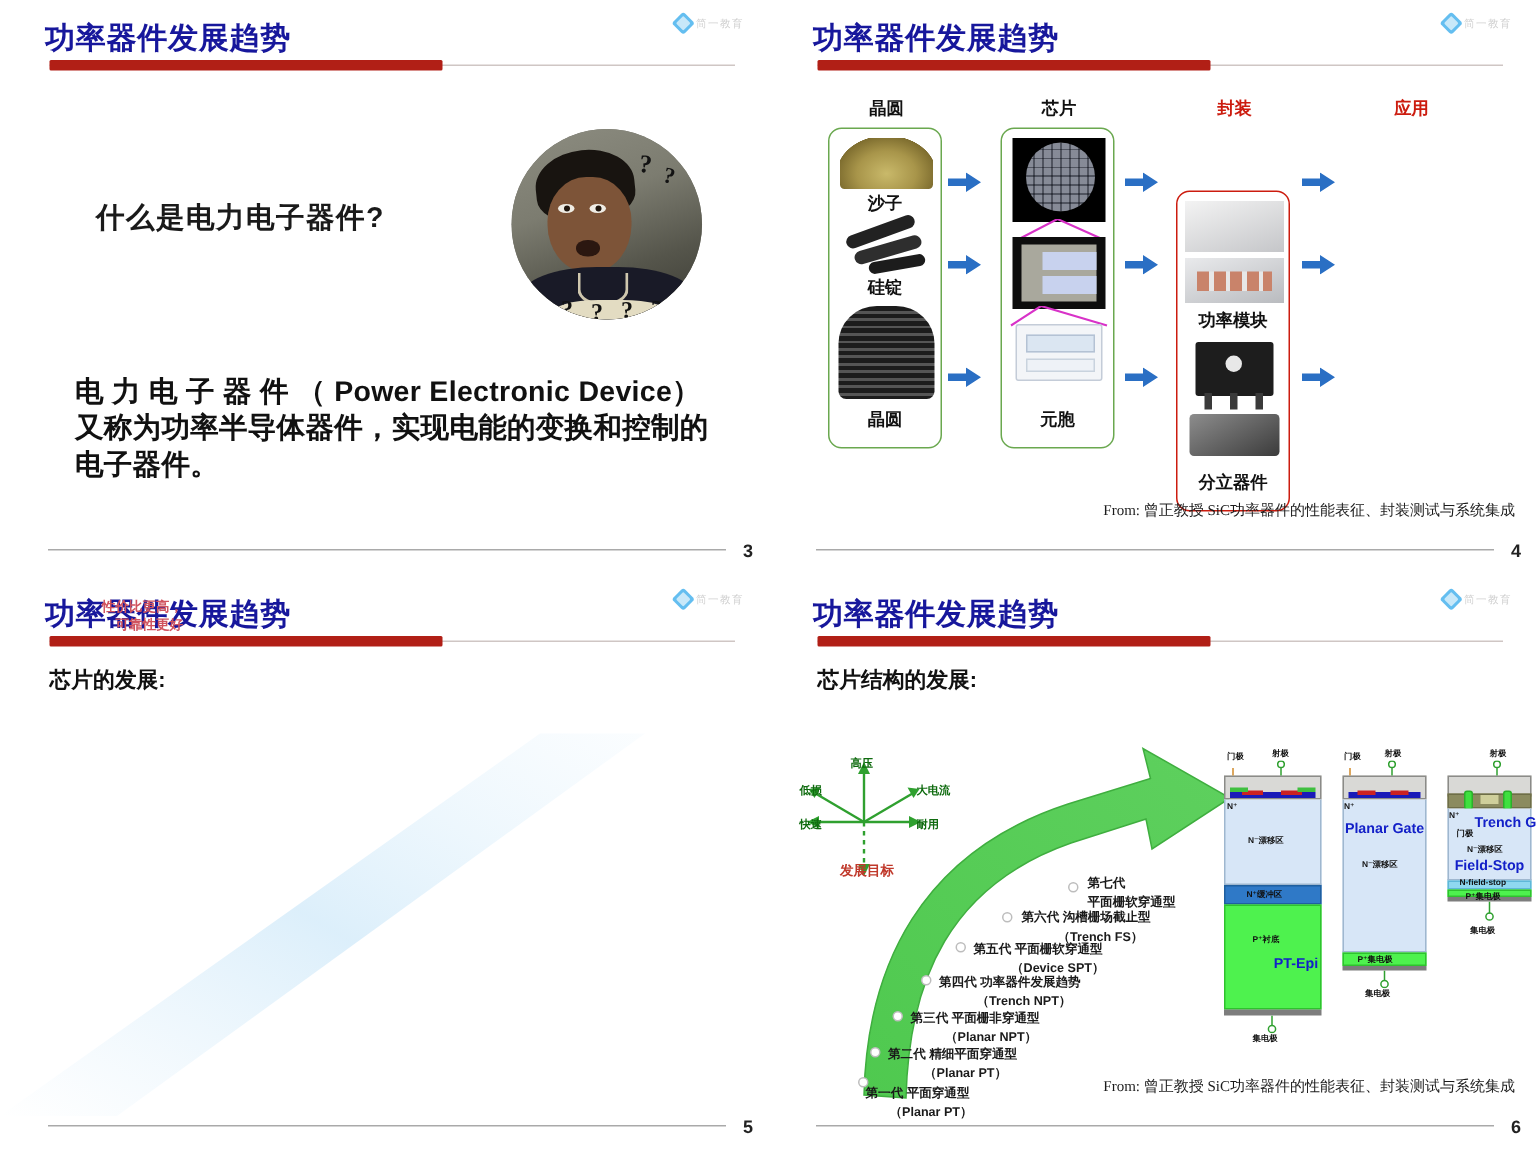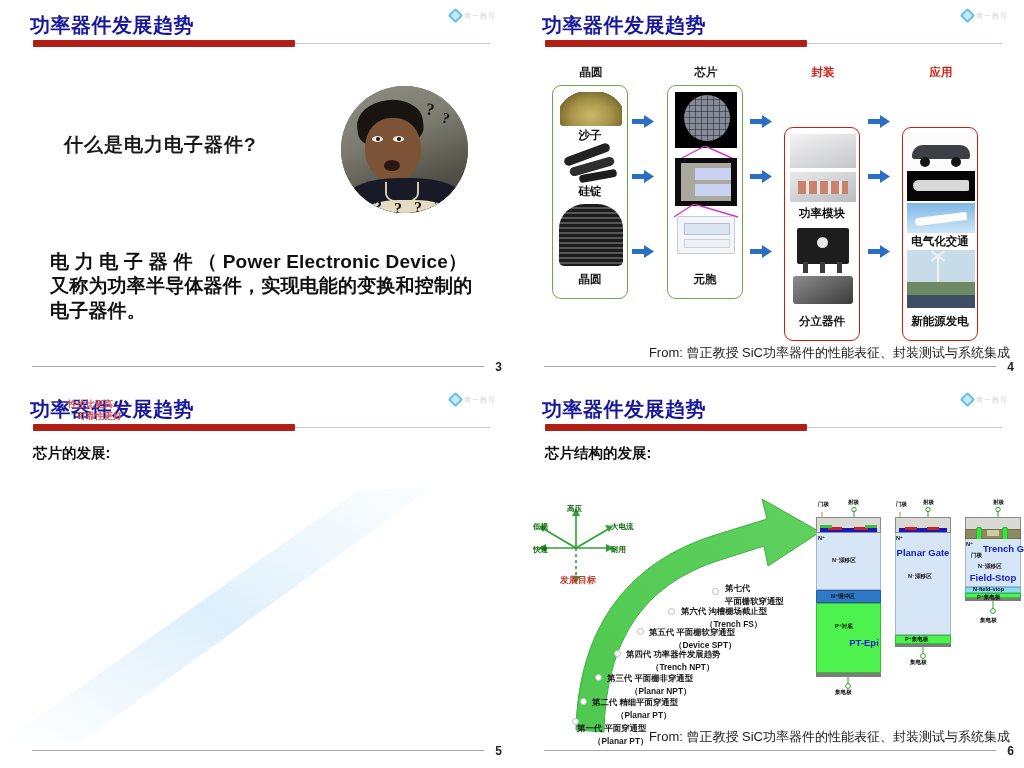--- a/index.html
+++ b/index.html
@@ -17,21 +17,21 @@
     background:#b11f16; border-radius:1px; }
   .wm { position:absolute; right:16px; top:10px; display:flex; align-items:center; gap:3px; opacity:.85; }
   .wm-gem { width:11px; height:11px; background:#49b3ee; transform:rotate(45deg); border-radius:2px; }
   .wm-gem::after{ content:""; position:absolute; left:2px; top:2px; width:7px; height:7px;
     background:#bfe5f8; border-radius:1px; }
   .wm-txt { font-size:7px; color:#c9c9c9; letter-spacing:1px; filter:blur(.4px); }
 
   
   .ftr-rule { position:absolute; left:32px; bottom:17px; width:452px; height:1.5px; background:#a9a9a9; }
   .ftr-num  { position:absolute; right:10px; bottom:10px; font-size:12px; font-weight:bold; color:#222; }
-  .ftr-src  { position:absolute; right:14px; bottom:22px; font-size:13px; color:#1b1b1b; white-space:nowrap; }
+  .ftr-src  { position:absolute; right:14px; bottom:37px; font-size:10px; color:#1b1b1b; white-space:nowrap;font-family:Liberation Serif, serif; }
 
   
   .s3-q { position:absolute; left:64px; top:132px; font-size:19px; font-weight:bold; color:#1a1a1a;
     letter-spacing:1px; }
   .s3-meme { position:absolute; left:341px; top:86px; width:127px; height:127px; border-radius:50%;
     overflow:hidden; background:#6a6a60; }
   .s3-meme .bg { position:absolute; inset:0;
     background:linear-gradient(160deg,#8d8d81 0%,#7c7c70 38%,#55554b 70%,#3a3a33 100%); }
   .s3-meme .hair { position:absolute; left:16px; top:14px; width:66px; height:46px; background:#181410;
     border-radius:52% 52% 36% 36%; transform:rotate(-6deg); }
@@ -189,42 +189,20 @@
         <div style="position:absolute;left:20px;top:9px;width:11px;height:11px;border-radius:50%;background:#e8e8e8;"></div>
         <div style="position:absolute;left:6px;bottom:-9px;width:5px;height:11px;background:#3a3a3a;"></div>
         <div style="position:absolute;left:23px;bottom:-9px;width:5px;height:11px;background:#3a3a3a;"></div>
         <div style="position:absolute;left:40px;bottom:-9px;width:5px;height:11px;background:#3a3a3a;"></div>
       </div>
       <div class="imgbox" style="left:8px;top:148px;width:60px;height:28px;background:linear-gradient(150deg,#8d8d8d,#3b3b3b);
                   border-radius:3px;"></div>
       <div class="s4-cap" style="position:absolute;left:0;top:186px;width:100%">分立器件</div>
     </div>
 
-    <div class="s4-box red" style="left:390px;top:85px;height:214px;">
-      <div class="imgbox" style="left:4px;top:5px;width:68px;height:36px;background:#fbfbfb;">
-        <div style="position:absolute;left:5px;top:12px;width:58px;height:14px;background:#3d3f44;
-             border-radius:16px 14px 4px 4px;"></div>
-        <div style="position:absolute;left:13px;top:24px;width:10px;height:10px;border-radius:50%;background:#151515;"></div>
-        <div style="position:absolute;left:44px;top:24px;width:10px;height:10px;border-radius:50%;background:#151515;"></div>
-      </div>
-      <div class="imgbox" style="left:4px;top:43px;width:68px;height:30px;background:#060606;">
-        <div style="position:absolute;left:6px;top:9px;width:56px;height:11px;background:#d8d8d8;border-radius:9px 3px 3px 9px;"></div>
-      </div>
-      <div class="imgbox" style="left:4px;top:75px;width:68px;height:30px;background:linear-gradient(180deg,#7fb6e6,#cfe6f7);">
-        <div style="position:absolute;left:8px;top:12px;width:52px;height:8px;background:#fdfdfd;
-             border-radius:8px 3px 3px 8px;transform:rotate(-7deg)"></div>
-      </div>
-      <div class="s4-cap" style="position:absolute;left:0;top:106px;width:100%">电气化交通</div>
-      <div class="imgbox" style="left:4px;top:122px;width:68px;height:58px;background:linear-gradient(180deg,#c8dbe8 0 55%,#6d8a63 55% 78%,#3d4e66 78% 100%);">
-        <div style="position:absolute;left:30px;top:6px;width:2px;height:26px;background:#f0f0f0;"></div>
-        <div style="position:absolute;left:23px;top:5px;width:16px;height:2px;background:#f0f0f0;transform:rotate(35deg)"></div>
-        <div style="position:absolute;left:23px;top:5px;width:16px;height:2px;background:#f0f0f0;transform:rotate(-35deg)"></div>
-      </div>
-      <div class="s4-cap" style="position:absolute;left:0;top:186px;width:100%">新能源发电</div>
-    </div>
 
     <svg class="s4-arrow" style="left:120px;top:115px" viewBox="0 0 22 13">
         <path d="M0 4h12V0l10 6.5L12 13V9H0z" fill="#2a6fc4"></path>
       </svg>
     <svg class="s4-arrow" style="left:120px;top:170px" viewBox="0 0 22 13">
         <path d="M0 4h12V0l10 6.5L12 13V9H0z" fill="#2a6fc4"></path>
       </svg>
     <svg class="s4-arrow" style="left:120px;top:245px" viewBox="0 0 22 13">
         <path d="M0 4h12V0l10 6.5L12 13V9H0z" fill="#2a6fc4"></path>
       </svg>

